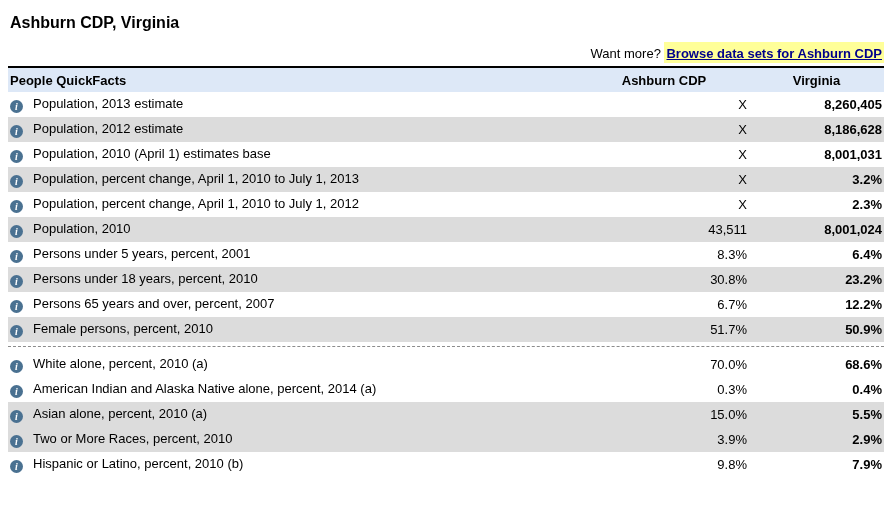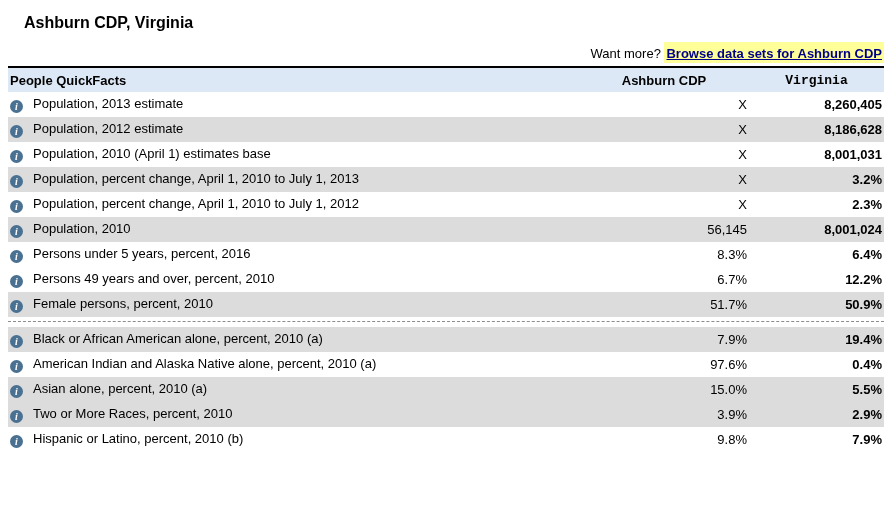--- a/index.html
+++ b/index.html
@@ -21,21 +21,21 @@
   .page {
     width: 891px;
     min-height: 521px;
     padding: 0 7px 5px 8px;
     background: #fff;
   }
   .page-title {
     font-size: 16px;
     line-height: 19px;
     font-weight: bold;
-    margin: 13px 0 0 16px;
+    margin: 13px 0 0 2px;
   }
   .want-more {
     text-align: right;
     font-size: 13px;
     line-height: 16px;
     margin: 14px 0 4px 0;
   }
   .want-more-link {
     font-weight: bold;
     color: var(--link-color, #00008b);
@@ -52,21 +52,21 @@
     table-layout: fixed;
   }
   table.quickfacts th {
     background: var(--header-bg, #dde8f7);
     font-weight: bold;
     padding: 5px 2px 4px 2px;
     line-height: 15px;
   }
   th.h-label { text-align: left; padding-left: 28px; width: auto; }
   th.h-col1  { text-align: center; width: 170px; }
-  th.h-col2  { text-align: center; width: 135px; font-family: Liberation Mono, monospace; }
+  th.h-col2  { text-align: center; width: 135px; }
   table.quickfacts td {
     padding: 4px 2px;
     line-height: 15px;
     vertical-align: middle;
   }
   td.label-cell { padding-left: 4px; white-space: nowrap; overflow: hidden; }
   td.val1 { text-align: right; padding-right: 6px; }
   td.val2 { text-align: right; padding-right: 7px; font-weight: bold; }
   tr.alt { background: var(--alt-row-bg, #dcdcdc); border-radius: 9px; }
   .info-icon {
@@ -148,69 +148,76 @@
       <span class="info-icon">i</span><span class="row-label">Population, percent change, April 1, 2010 to July 1, 2012</span>
     </td>
     <td class="val1">X</td>
     <td class="val2">2.3%</td>
   </tr>
 
   <tr class="alt">
     <td class="label-cell">
       <span class="info-icon">i</span><span class="row-label">Population, 2010</span>
     </td>
-    <td class="val1">56,145</td>
+    <td class="val1">43,511</td>
     <td class="val2">8,001,024</td>
   </tr>
 
   <tr>
     <td class="label-cell">
-      <span class="info-icon">i</span><span class="row-label">Persons under 5 years, percent, 2016</span>
+      <span class="info-icon">i</span><span class="row-label">Persons under 5 years, percent, 2001</span>
     </td>
     <td class="val1">8.3%</td>
     <td class="val2">6.4%</td>
   </tr>
 
-
-  <tr>
-    <td class="label-cell">
-      <span class="info-icon">i</span><span class="row-label">Persons 49 years and over, percent, 2010</span>
+  <tr class="alt">
+    <td class="label-cell">
+      <span class="info-icon">i</span><span class="row-label">Persons under 18 years, percent, 2010</span>
+    </td>
+    <td class="val1">30.8%</td>
+    <td class="val2">23.2%</td>
+  </tr>
+
+  <tr>
+    <td class="label-cell">
+      <span class="info-icon">i</span><span class="row-label">Persons 65 years and over, percent, 2007</span>
     </td>
     <td class="val1">6.7%</td>
     <td class="val2">12.2%</td>
   </tr>
 
   <tr class="alt">
     <td class="label-cell">
       <span class="info-icon">i</span><span class="row-label">Female persons, percent, 2010</span>
     </td>
     <td class="val1">51.7%</td>
     <td class="val2">50.9%</td>
   </tr>
 
   <tr class="divider-row">
     <td colspan="3">
             <div class="dashed-line"></div>
           </td>
   </tr>
 
-
-  <tr class="alt">
-    <td class="label-cell">
-      <span class="info-icon">i</span><span class="row-label">Black or African American alone, percent, 2010 (a)</span>
-    </td>
-    <td class="val1">7.9%</td>
-    <td class="val2">19.4%</td>
-  </tr>
-
-  <tr>
-    <td class="label-cell">
-      <span class="info-icon">i</span><span class="row-label">American Indian and Alaska Native alone, percent, 2010 (a)</span>
-    </td>
-    <td class="val1">97.6%</td>
+  <tr>
+    <td class="label-cell">
+      <span class="info-icon">i</span><span class="row-label">White alone, percent, 2010 (a)</span>
+    </td>
+    <td class="val1">70.0%</td>
+    <td class="val2">68.6%</td>
+  </tr>
+
+
+  <tr>
+    <td class="label-cell">
+      <span class="info-icon">i</span><span class="row-label">American Indian and Alaska Native alone, percent, 2014 (a)</span>
+    </td>
+    <td class="val1">0.3%</td>
     <td class="val2">0.4%</td>
   </tr>
 
   <tr class="alt">
     <td class="label-cell">
       <span class="info-icon">i</span><span class="row-label">Asian alone, percent, 2010 (a)</span>
     </td>
     <td class="val1">15.0%</td>
     <td class="val2">5.5%</td>
   </tr>

